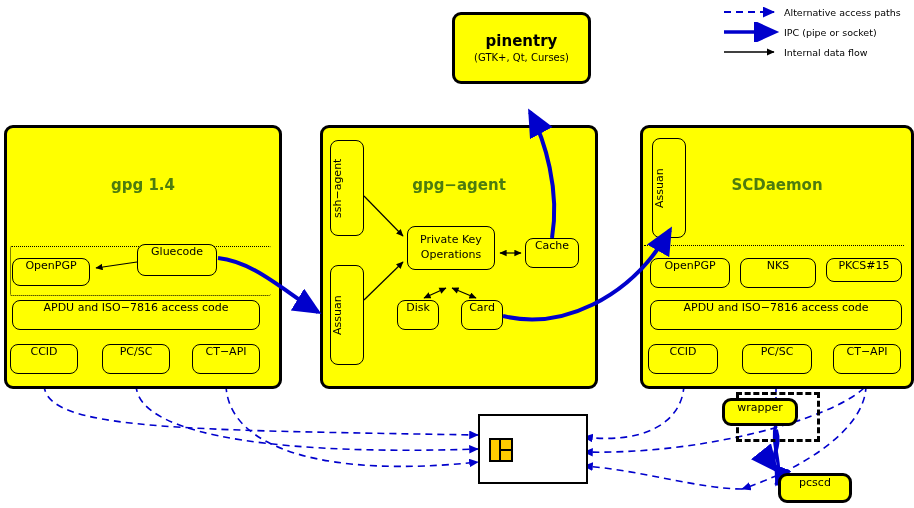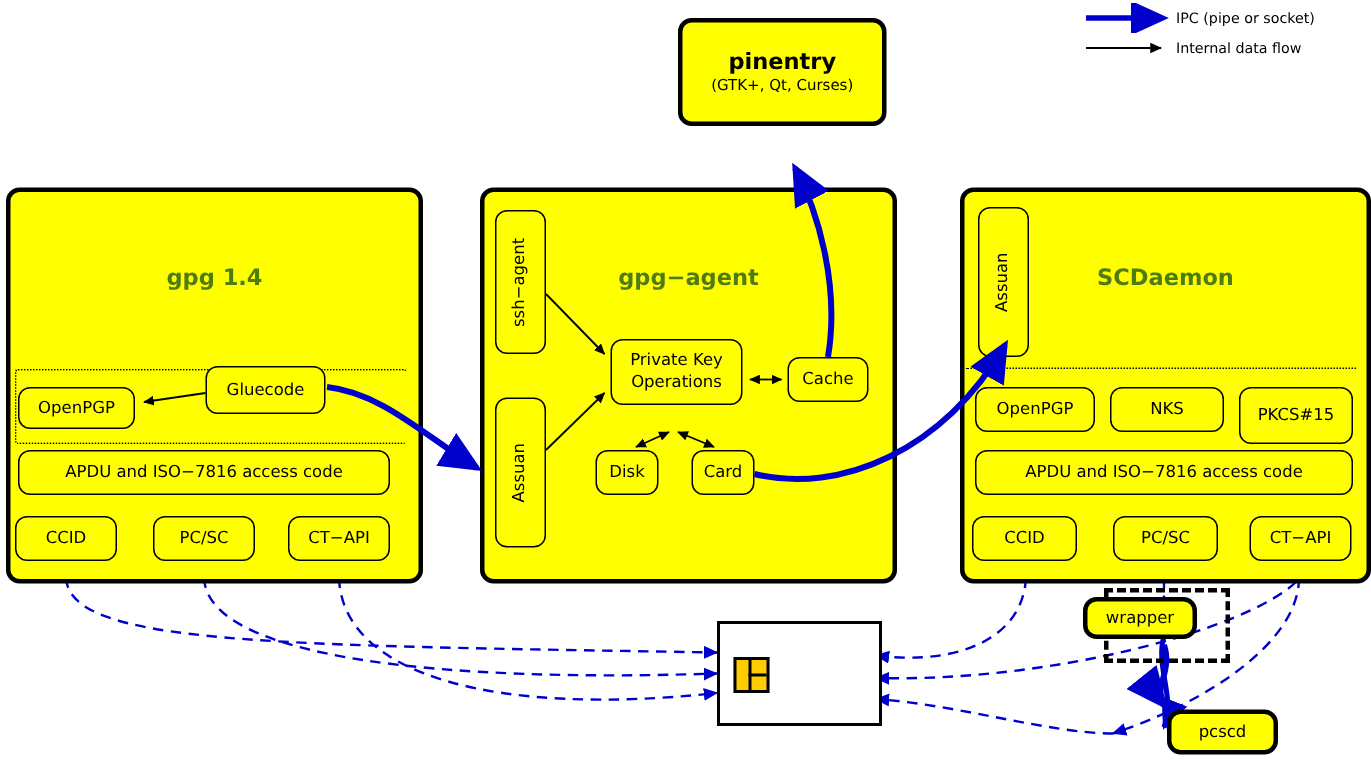--- a/index.html
+++ b/index.html
@@ -8,21 +8,21 @@
   #root{position:relative;width:914px;height:508px;}
 
   svg.layer{position:absolute;left:0;top:0;width:914px;height:508px;pointer-events:none;}
   svg.layer.under{z-index:1;}
   svg.layer.over{z-index:5;}
 
   .panel{position:absolute;background:#ffff00;border:3px solid #000;border-radius:9px;z-index:2;}
   .panel-title{position:absolute;width:100%;text-align:center;font-weight:bold;font-size:15px;color:#4d7c0f;}
 
   .rbox{position:absolute;background:#ffff00;border:1.5px solid #000;border-radius:8px;
-        display:flex;align-items:center;justify-content:center;text-align:center;
+        display:flex;justify-content:center;text-align:center;
         font-size:11px;color:#000;line-height:1.35;box-sizing:border-box;z-index:3;}
   .rbox.thick{border:3px solid #000;border-radius:9px;}
   .rbox.vert{writing-mode:vertical-rl;transform:rotate(180deg);}
 
   .dotted-region{position:absolute;border:1.5px dotted #000;border-radius:2px;z-index:2;background:transparent;}
   .dotted-line{position:absolute;border-top:1.5px dotted #000;z-index:3;}
   .dashed-region{position:absolute;border:3px dashed #000;z-index:2;background:transparent;}
 
   .card{position:absolute;background:#ffffff;border:2px solid #000;z-index:3;}
   .chip{position:absolute;background:#ffcc00;border:2px solid #000;z-index:4;}
@@ -74,20 +74,33 @@
     </g>
 
     <path d="M776,486 C782,465 768,445 776,425" stroke="#0000cc" stroke-width="3.4" fill="none" marker-end="url(#blueHeadSm)" transform="rotate(180 776 455)"></path>
   </svg>
 
   <div id="legend">
     <div class="leg-row">
       <div class="leg-sym">
         <svg width="62" height="20" viewBox="0 0 62 20">
           <defs>
+              <marker id="lgA" markerWidth="8" markerHeight="8" refX="5.5" refY="2.7" orient="auto">
+            <path d="M0,0 L6,2.7 L0,5.4 z" fill="#0000cc"></path>
+              </marker>
+            </defs>
+          <line x1="2" y1="10" x2="52" y2="10" stroke="#0000cc" stroke-width="2" stroke-dasharray="7,5" marker-end="url(#lgA)"></line>
+        </svg>
+      </div>
+      <div class="leg-txt">Alternative access paths</div>
+    </div>
+    <div class="leg-row">
+      <div class="leg-sym">
+        <svg width="62" height="20" viewBox="0 0 62 20">
+          <defs>
               <marker id="lgB" markerWidth="9" markerHeight="9" refX="5" refY="3.2" orient="auto">
             <path d="M0,0 L7,3.2 L0,6.4 z" fill="#0000cc"></path>
               </marker>
             </defs>
           <line x1="2" y1="10" x2="50" y2="10" stroke="#0000cc" stroke-width="3.6" marker-end="url(#lgB)"></line>
         </svg>
       </div>
       <div class="leg-txt">IPC (pipe or socket)</div>
     </div>
     <div class="leg-row">
@@ -134,21 +147,21 @@
   <div class="rbox" style="left:397px;top:300px;width:42px;height:30px;">Disk</div>
   <div class="rbox" style="left:461px;top:300px;width:42px;height:30px;">Card</div>
 
   <div class="panel" style="left:640px;top:125px;width:268px;height:258px;">
     <div class="panel-title" style="top:48px;">SCDaemon</div>
   </div>
   <div class="rbox vert" style="left:652px;top:138px;width:34px;height:100px;">Assuan</div>
   <div class="dotted-line" style="left:644px;top:245px;width:260px;"></div>
   <div class="rbox" style="left:650px;top:258px;width:80px;height:30px;">OpenPGP</div>
   <div class="rbox" style="left:740px;top:258px;width:76px;height:30px;">NKS</div>
-  <div class="rbox" style="left:826px;top:258px;width:76px;height:38px;">PKCS#15</div>
+  <div class="rbox" style="left:826px;top:258px;width:76px;height:24px;">PKCS#15</div>
   <div class="rbox" style="left:650px;top:300px;width:252px;height:30px;">APDU and ISO−7816 access code</div>
   <div class="rbox" style="left:648px;top:344px;width:70px;height:30px;">CCID</div>
   <div class="rbox" style="left:742px;top:344px;width:70px;height:30px;">PC/SC</div>
   <div class="rbox" style="left:833px;top:344px;width:68px;height:30px;">CT−API</div>
 
   <div class="card" style="left:478px;top:414px;width:106px;height:66px;"></div>
   <div class="chip" style="left:489px;top:438px;width:20px;height:20px;"></div>
 
   <div class="dashed-region" style="left:736px;top:392px;width:78px;height:44px;"></div>
   <div class="rbox thick" style="left:722px;top:398px;width:76px;height:28px;">wrapper</div>

